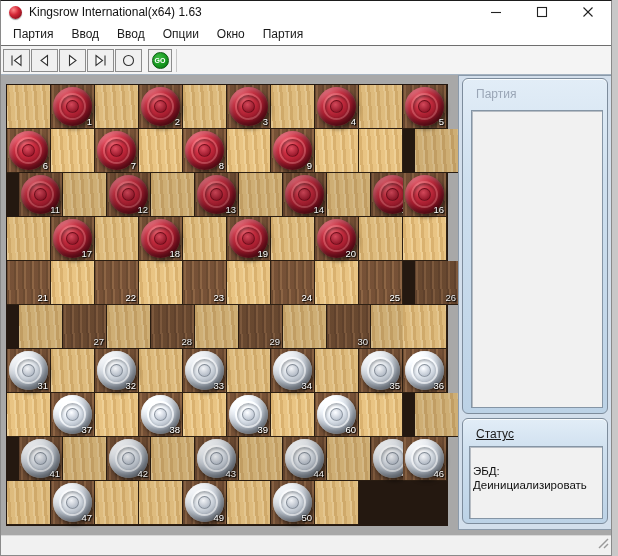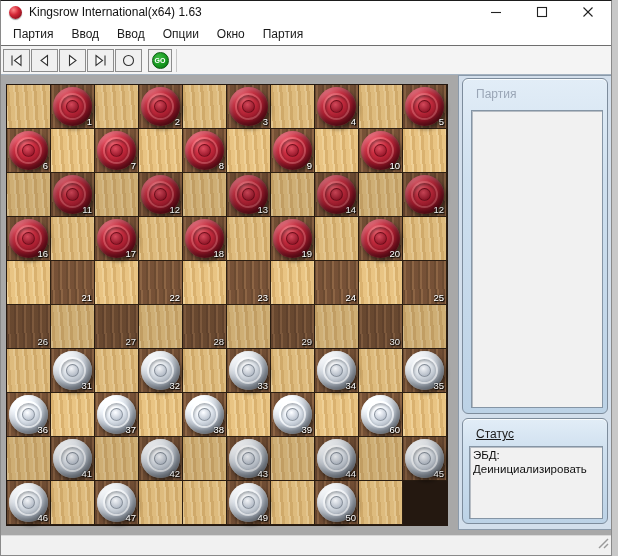--- a/index.html
+++ b/index.html
@@ -46,21 +46,21 @@
   
   .board { position:absolute; left:5px; top:9px; width:442px; height:442px;
     border:1px solid #241810; display:grid; grid-template-columns:repeat(10,44px); grid-template-rows:repeat(10,44px);
     background:#241810; }
   .sq { position:relative; width:44px; height:44px; border-right:1px solid #2c1e12; border-bottom:1px solid #2c1e12; }
   .sq.light { background-color:#d9b474;
     background-image:repeating-linear-gradient(86deg, rgba(255,245,215,.28) 0 2px, rgba(150,105,45,.14) 2px 5px, rgba(255,238,195,.12) 5px 9px); }
   .sq.dark { background-color:#7b563b;
     background-image:repeating-linear-gradient(88deg, rgba(28,14,4,.22) 0 2px, rgba(228,182,122,.10) 2px 4px, rgba(48,24,8,.14) 4px 8px); }
   .sq.t1 { filter:brightness(1.05); }
-  .sq.t2 { filter:brightness(.93); }
+  .sq.t2 { filter:brightness(.93);margin-left:12px; }
   .sq .num { position:absolute; right:2px; bottom:1px; font-size:9.5px; color:#ffffff;
     text-shadow:0 0 2px #000, 1px 1px 1px #000; z-index:2; }
 
   .piece { position:absolute; left:2px; top:2px; width:39px; height:39px; border-radius:50%; z-index:1; }
   .piece.red { background:radial-gradient(circle at 38% 30%, #ea6270 0%, #c22c3e 30%, #9a1628 62%, #620a16 100%);
     box-shadow:2px 3px 4px rgba(0,0,0,.5), inset -3px -4px 6px rgba(0,0,0,.45), inset 2px 3px 4px rgba(255,255,255,.28); }
   .piece.red::before { content:""; position:absolute; inset:6px; border-radius:50%;
     border:2px solid rgba(255,180,180,.28); box-shadow:inset 1px 2px 3px rgba(0,0,0,.38); }
   .piece.red::after { content:""; position:absolute; inset:13px; border-radius:50%;
     background:radial-gradient(circle at 40% 32%, #d4485a 0%, #8e1426 80%); border:1px solid rgba(80,4,14,.6); }
@@ -79,21 +79,21 @@
     box-shadow:inset 0 1px 0 rgba(255,255,255,.8); }
   .gb-game { top:2px; height:336px; }
   .gb-status { top:342px; height:106px; }
   .gb-label { font-size:12px; margin:8px 0 0 13px; }
   .gb-label.disabled { color:#9aa6b6; }
   .gb-label.enabled { color:#1a1a1a;text-decoration:underline; }
   .listbox { position:absolute; left:8px; top:31px; width:132px; height:298px;
     background:#f1f1f1; border:1px solid #8595a5; box-shadow:inset 1px 1px 0 rgba(110,125,140,.45); }
   .statbox { position:absolute; left:6px; top:27px; width:134px; height:73px;
     background:#f1f1f1; border:1px solid #8595a5; box-shadow:inset 1px 1px 0 rgba(110,125,140,.45);
-    padding:1px 3px; overflow:hidden; }
+    padding:17px 3px; overflow:hidden; }
   .statline { font-size:11.5px; color:#101010; line-height:14px; white-space:nowrap; }
 
   
   .statusbar { position:absolute; left:0; right:0; bottom:0; height:20px; background:#f1f1f1;
     border-top:1px solid #d8d8d8; }
   .grip { position:absolute; right:2px; bottom:2px; }
   .grip svg { stroke:#9a9a9a; stroke-width:1.4; }
 </style>
 </head>
 <body>
@@ -207,24 +207,20 @@
         <div class="sq dark t1">
           <span class="num">8</span>
           <div class="piece red"></div>
         </div>
         <div class="sq light t1"></div>
         <div class="sq dark t1">
           <span class="num">9</span>
           <div class="piece red"></div>
         </div>
         <div class="sq light t1"></div>
-        <div class="sq dark t1">
-          <span class="num">10</span>
-          <div class="piece red"></div>
-        </div>
         <div class="sq light t1"></div>
         <div class="sq light t2"></div>
         <div class="sq dark t2">
           <span class="num">11</span>
           <div class="piece red"></div>
         </div>
         <div class="sq light t2"></div>
         <div class="sq dark t2">
           <span class="num">12</span>
           <div class="piece red"></div>

